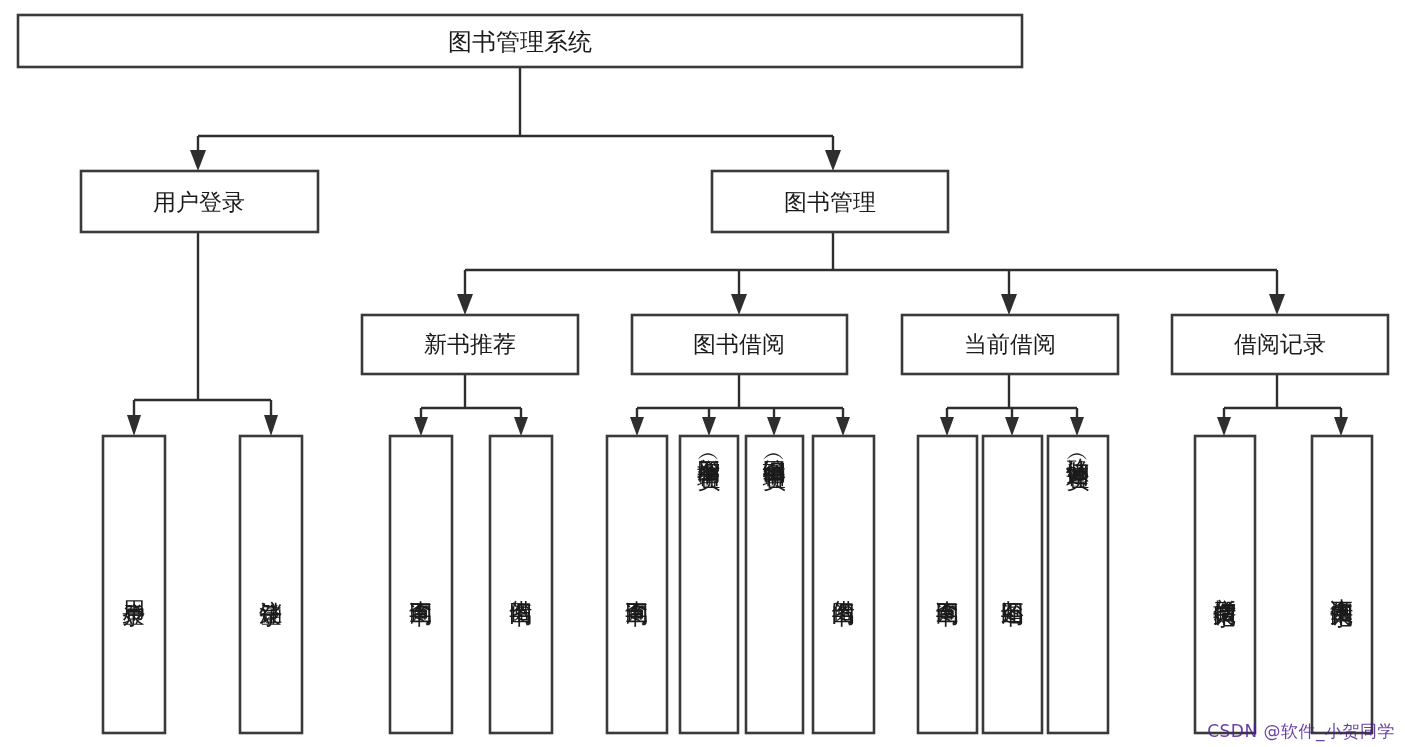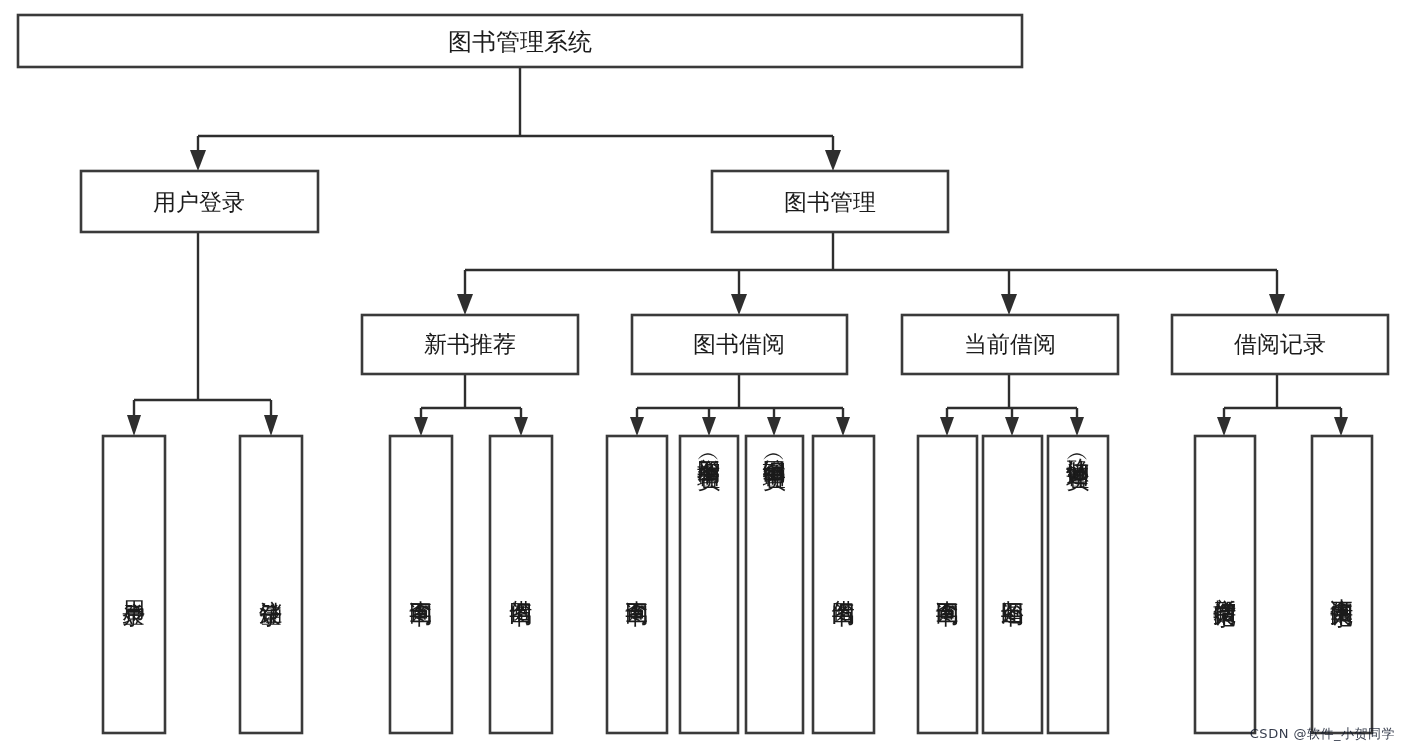--- a/index.html
+++ b/index.html
@@ -65,22 +65,22 @@
     line-height: 1.06;
     color: #1b1b1b;
     letter-spacing: 1.5px;
     white-space: nowrap;
   }
   .watermark {
     position: absolute;
     right: 10px;
     bottom: 4px;
     font-family: "DejaVu Sans", "Liberation Sans", sans-serif;
-    font-size: 13px;
-    color: #0f172a;
+    font-size: 17px;
+    color: #4c1d95;
     opacity: 0.85;
     letter-spacing: 0.5px;
     white-space: nowrap;
   }
 </style>
 </head>
 <body>
 
 <div id="diagram-root">
 

